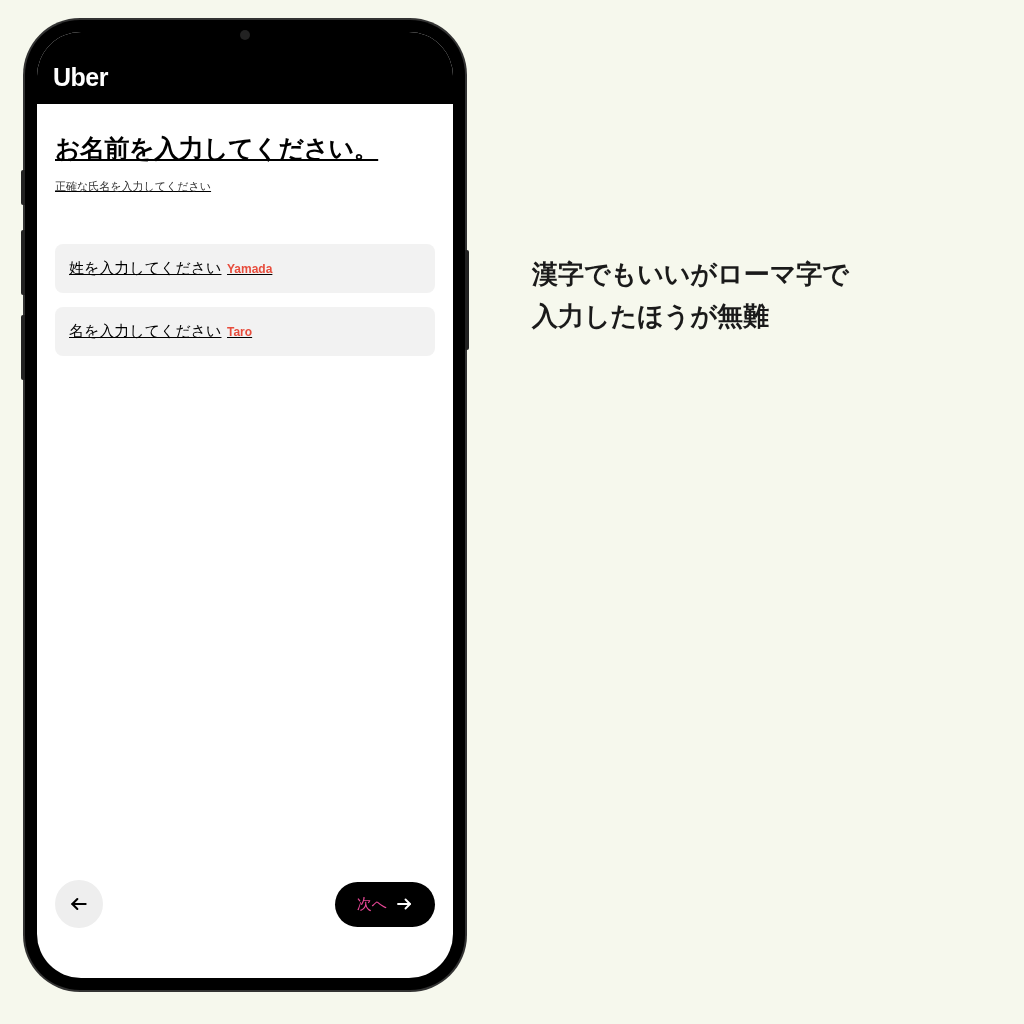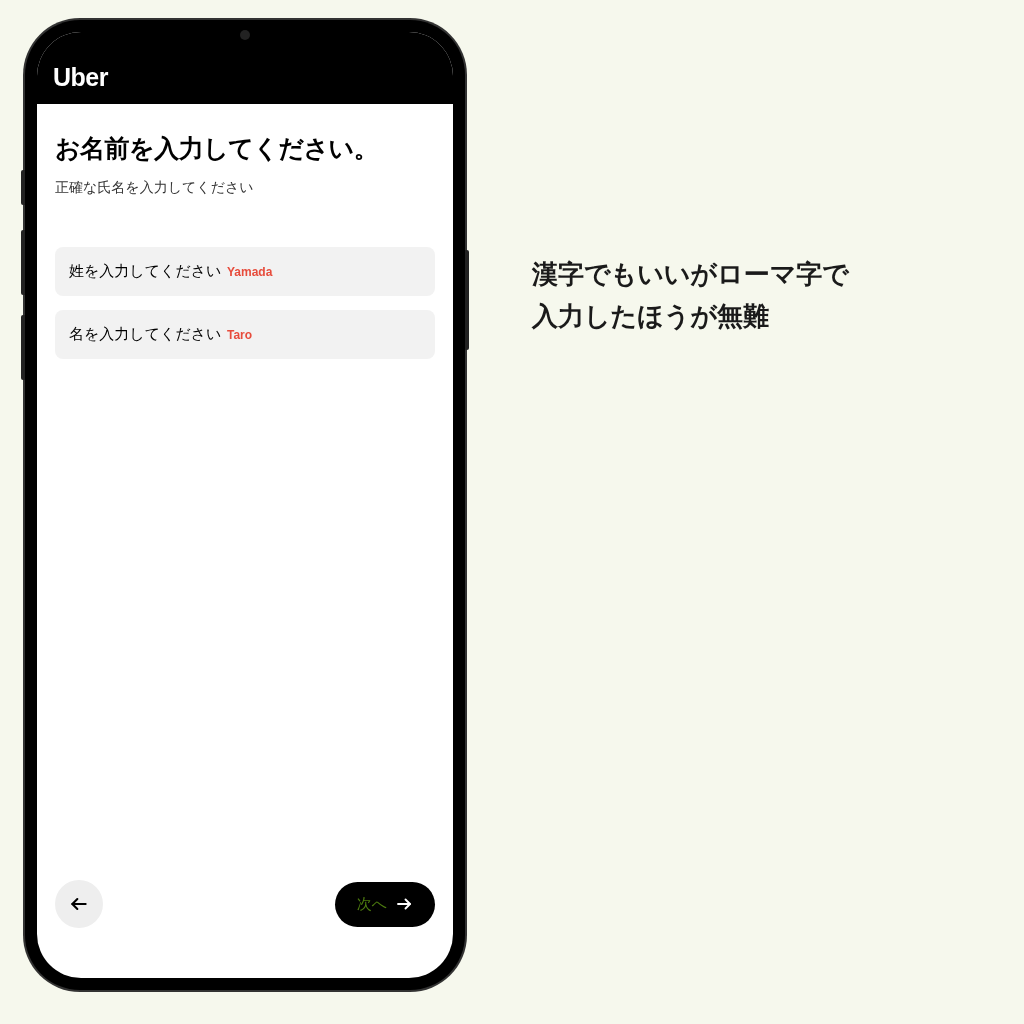--- a/index.html
+++ b/index.html
@@ -103,30 +103,31 @@
       color: #fff;
       font-size: 25px;
       font-weight: 700;
       letter-spacing: -0.5px;
     }
     .content {
       flex: 1;
       padding: 28px 18px 0 18px;
       display: flex;
       flex-direction: column;
+      text-decoration: underline;
     }
     .page-title {
       font-size: 25px;
       font-weight: 700;
       color: #000;
       margin-bottom: 14px;
       letter-spacing: -0.5px;
     }
     .subtitle {
-      font-size: 14px;
+      font-size: 11px;
       color: #333;
       margin-bottom: 50px;
     }
     .input-row {
       display: flex;
       align-items: center;
       background: #f2f2f2;
       border-radius: 8px;
       padding: 15px 14px;
       margin-bottom: 14px;
@@ -152,21 +153,21 @@
       height: 48px;
       border-radius: 50%;
       background: #eeeeee;
       display: flex;
       align-items: center;
       justify-content: center;
       cursor: pointer;
     }
     .next-btn {
       background: #000;
-      color: #4d7c0f;
+      color: #ec4899;
       border-radius: 26px;
       padding: 13px 22px;
       display: flex;
       align-items: center;
       gap: 8px;
       cursor: pointer;
     }
     .next-btn-label {
       font-size: 15px;
       font-weight: 500;

